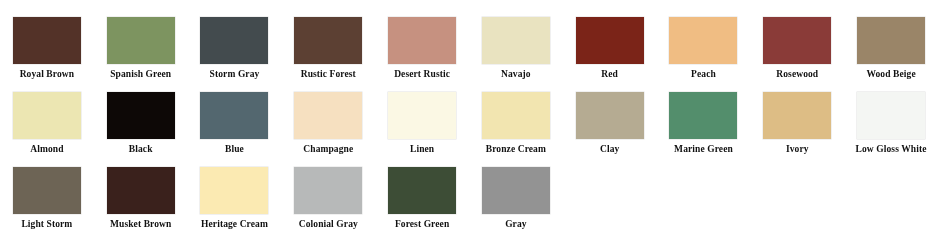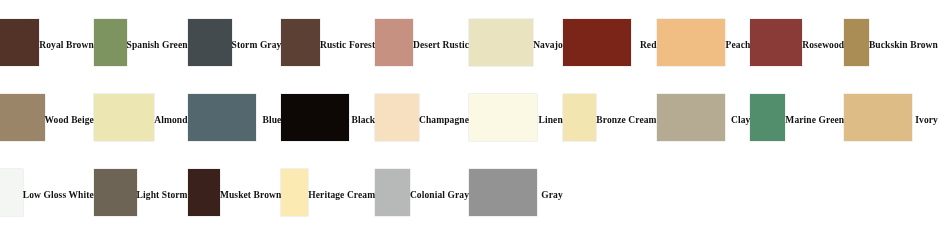--- a/index.html
+++ b/index.html
@@ -18,22 +18,23 @@
     display: grid;
     grid-template-columns: repeat(10, 93.8px);
     grid-template-rows: repeat(3, 75px);
     width: 938px;
     height: 225px;
     padding-top: 5px;
     box-sizing: border-box;
   }
   .swatch-cell {
     display: flex;
+    flex-direction: column;
     align-items: center;
-    justify-content: space-between;
+    justify-content: flex-end;
   }
   .swatch-chip {
     width: 68px;
     height: 47px;
     border: 0;
     box-shadow: 0 0 0 0.5px rgba(0,0,0,0.12);
   }
   .swatch-label {
     margin-top: 5px;
     font-size: 9.5px;
@@ -79,38 +80,34 @@
     </div>
     <div class="swatch-cell">
       <div class="swatch-chip" style="background-color: rgb(240, 189, 131);"></div>
       <div class="swatch-label">Peach</div>
     </div>
     <div class="swatch-cell">
       <div class="swatch-chip" style="background-color: rgb(138, 59, 56);"></div>
       <div class="swatch-label">Rosewood</div>
     </div>
     <div class="swatch-cell">
-      <div class="swatch-chip" style="background-color: rgb(169, 141, 84);"></div>
-      <div class="swatch-label">Buckskin Brown</div>
-    </div>
-    <div class="swatch-cell">
       <div class="swatch-chip" style="background-color: rgb(154, 133, 104);"></div>
       <div class="swatch-label">Wood Beige</div>
     </div>
     <div class="swatch-cell">
       <div class="swatch-chip" style="background-color: rgb(236, 230, 178);"></div>
       <div class="swatch-label">Almond</div>
     </div>
     <div class="swatch-cell">
+      <div class="swatch-chip" style="background-color: rgb(13, 8, 6);"></div>
+      <div class="swatch-label">Black</div>
+    </div>
+    <div class="swatch-cell">
       <div class="swatch-chip" style="background-color: rgb(83, 103, 111);"></div>
       <div class="swatch-label">Blue</div>
-    </div>
-    <div class="swatch-cell">
-      <div class="swatch-chip" style="background-color: rgb(13, 8, 6);"></div>
-      <div class="swatch-label">Black</div>
     </div>
     <div class="swatch-cell">
       <div class="swatch-chip" style="background-color: rgb(246, 224, 192);"></div>
       <div class="swatch-label">Champagne</div>
     </div>
     <div class="swatch-cell">
       <div class="swatch-chip" style="background-color: rgb(251, 248, 228);"></div>
       <div class="swatch-label">Linen</div>
     </div>
     <div class="swatch-cell">
@@ -143,16 +140,20 @@
     </div>
     <div class="swatch-cell">
       <div class="swatch-chip" style="background-color: rgb(251, 234, 178);"></div>
       <div class="swatch-label">Heritage Cream</div>
     </div>
     <div class="swatch-cell">
       <div class="swatch-chip" style="background-color: rgb(183, 185, 185);"></div>
       <div class="swatch-label">Colonial Gray</div>
     </div>
     <div class="swatch-cell">
+      <div class="swatch-chip" style="background-color: rgb(61, 77, 54);"></div>
+      <div class="swatch-label">Forest Green</div>
+    </div>
+    <div class="swatch-cell">
       <div class="swatch-chip" style="background-color: rgb(147, 147, 147);"></div>
       <div class="swatch-label">Gray</div>
     </div>
   </div>
 
 </body></html>

